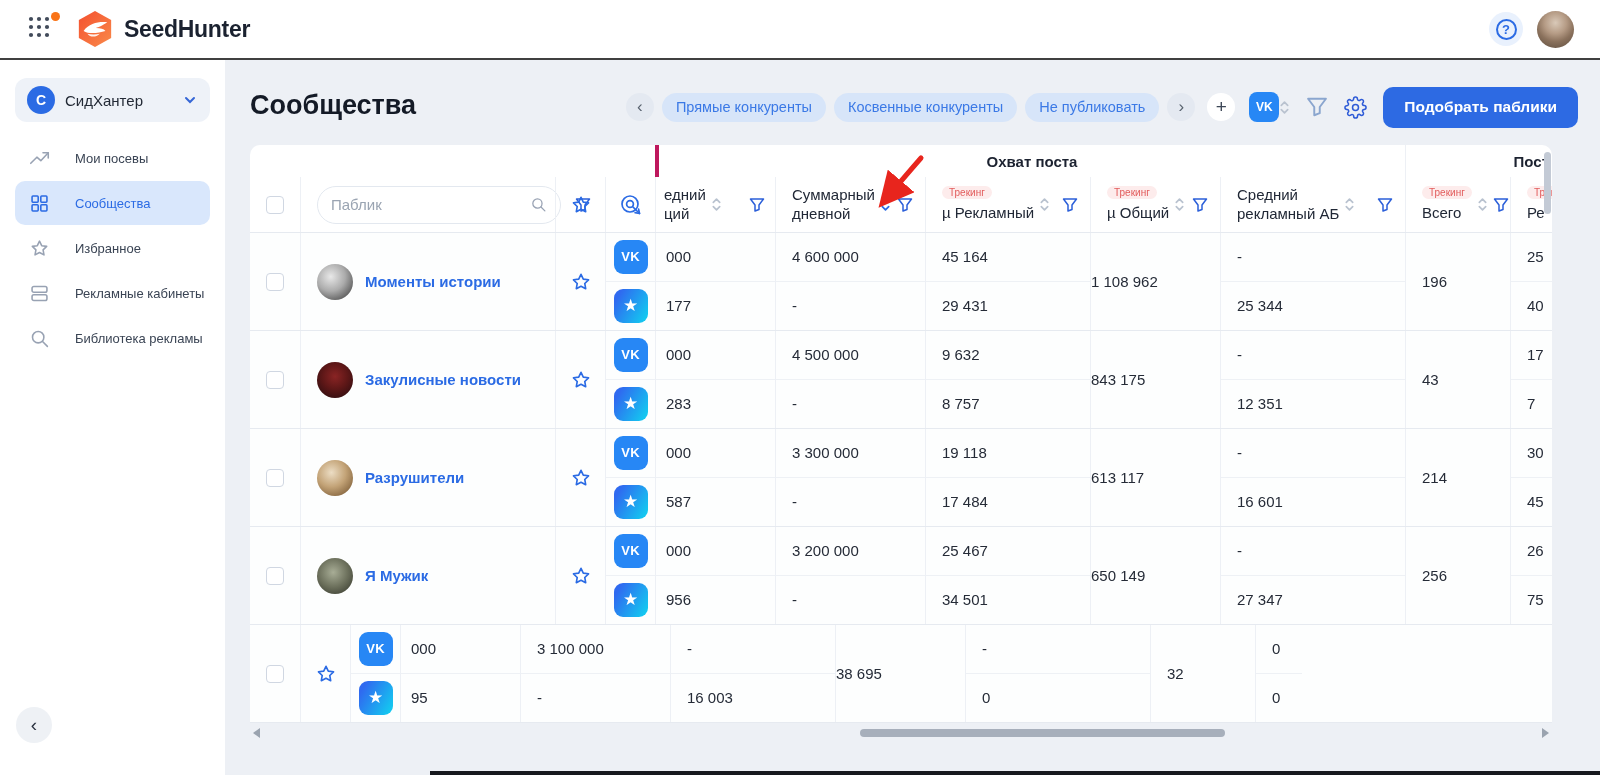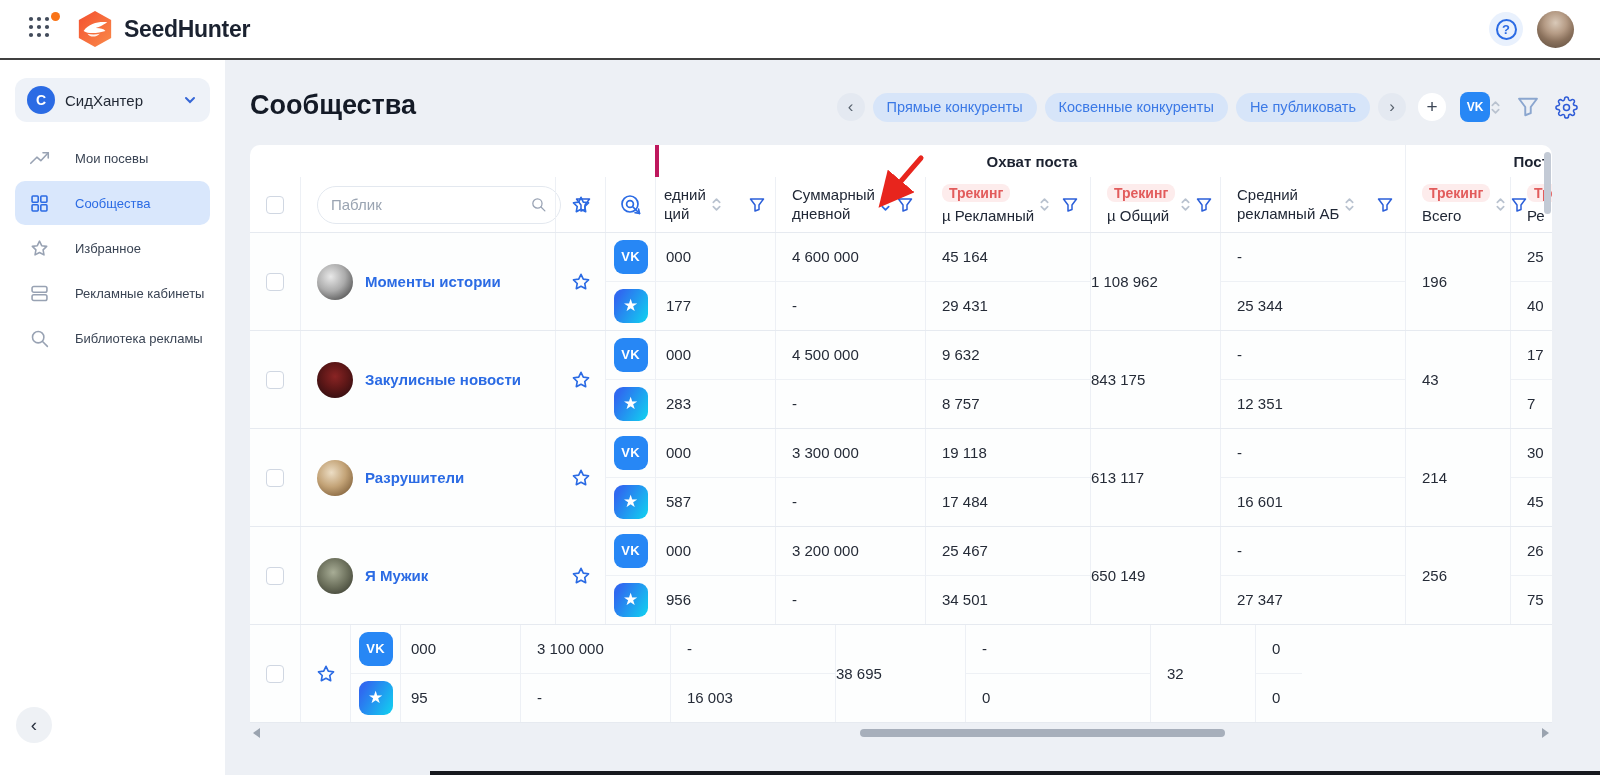--- a/index.html
+++ b/index.html
@@ -69,22 +69,22 @@
   .t-inner { width:1307px; }
   .group-row { display:flex; height:32px; font-size:15px; font-weight:600; color:#1c2230; }
   .g-spacer { width:405px; }
   .g-reach { width:750px; border-left:4px solid #be185d; display:flex; align-items:center; justify-content:center; }
   .g-posts { width:152px; border-left:1px solid #edf0f5; display:flex; align-items:center; justify-content:flex-end; padding-right:8px; }
 
   .header-row { display:flex; height:56px; border-bottom:1px solid #e6eaf0; }
   .h-cell { display:flex; align-items:center; border-left:1px solid #edf0f5; }
   .h-cell:first-child { border-left:none; }
   .hdr-text { font-size:15px; color:#212836; font-weight:500; line-height:1.25; }
-  .badge { font-size:14px; color:#e25c5c; background:#fdecec; border-radius:8px; padding:1px 7px;
-           width:max-content; font-weight:700; margin-bottom:5px; white-space:nowrap; }
+  .badge { font-size:10px; color:#e25c5c; background:#fdecec; border-radius:8px; padding:1px 7px;
+           width:max-content; font-weight:400; margin-bottom:5px; white-space:nowrap; }
   .col-funnel { width:16px; height:16px; color:#2b5fd9; margin-left:auto; cursor:pointer; flex:0 0 16px; }
   .col-funnel svg { width:16px; height:16px; }
   .h-check { width:50px; justify-content:center; }
   .h-name  { width:255px; padding:0 12px 0 16px; gap:10px; }
   .h-star  { width:50px; justify-content:center; color:#2b6be4; }
   .h-plat  { width:50px; justify-content:center; color:#2b6be4; }
   .h-partial { width:120px; padding:0 10px 0 8px; gap:5px; }
   .h-daily { width:150px; padding:0 12px 0 16px; gap:5px; }
   .h-muad  { width:165px; padding:0 12px 0 16px; gap:5px; }
   .h-mutotal { width:130px; padding:0 12px 0 16px; gap:5px; }
@@ -258,20 +258,21 @@
       <svg viewBox="0 0 16 16" fill="none" stroke="currentColor" stroke-width="1.4" stroke-linejoin="round">
           <path d="M1.5 2h13L10 8v4.5L6 14V8z"></path>
         </svg>
     </span>
     <span class="tb-gear">
       <svg viewBox="0 0 24 24" fill="none" stroke="currentColor" stroke-width="1.6" stroke-linejoin="round">
         <circle cx="12" cy="12" r="3.1"></circle>
         <path d="M19.4 15a1.65 1.65 0 0 0 .33 1.82l.06.06a2 2 0 1 1-2.83 2.83l-.06-.06a1.65 1.65 0 0 0-1.82-.33 1.65 1.65 0 0 0-1 1.51V21a2 2 0 1 1-4 0v-.09a1.65 1.65 0 0 0-1-1.51 1.65 1.65 0 0 0-1.82.33l-.06.06a2 2 0 1 1-2.83-2.83l.06-.06a1.65 1.65 0 0 0 .33-1.82 1.65 1.65 0 0 0-1.51-1H3a2 2 0 1 1 0-4h.09a1.65 1.65 0 0 0 1.51-1 1.65 1.65 0 0 0-.33-1.82l-.06-.06a2 2 0 1 1 2.83-2.83l.06.06a1.65 1.65 0 0 0 1.82.33h.09a1.65 1.65 0 0 0 1-1.51V3a2 2 0 1 1 4 0v.09a1.65 1.65 0 0 0 1 1.51 1.65 1.65 0 0 0 1.82-.33l.06-.06a2 2 0 1 1 2.83 2.83l-.06.06a1.65 1.65 0 0 0-.33 1.82v.09a1.65 1.65 0 0 0 1.51 1H21a2 2 0 1 1 0 4h-.09a1.65 1.65 0 0 0-1.51 1z"></path>
       </svg>
     </span>
+    <button class="cta">Подобрать паблики</button>
   </div>
 
   <div class="table-card">
     <div class="t-inner">
       <div class="group-row">
         <div class="g-spacer"></div>
         <div class="g-reach">Охват поста</div>
         <div class="g-posts">Пост</div>
       </div>
 

